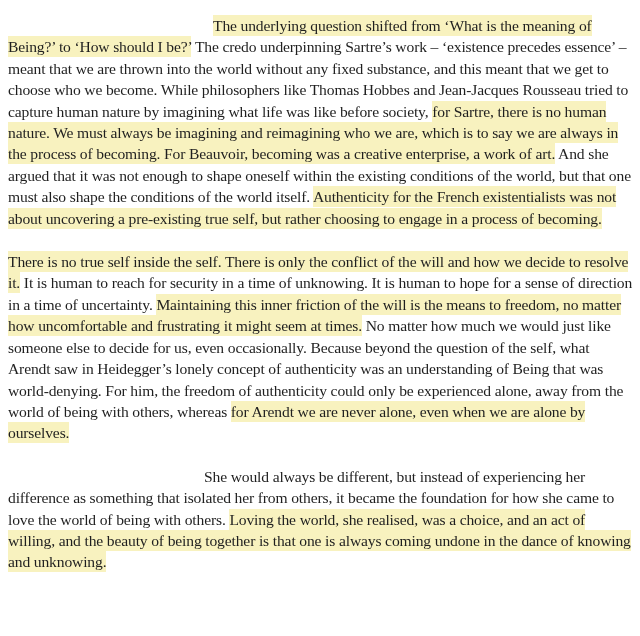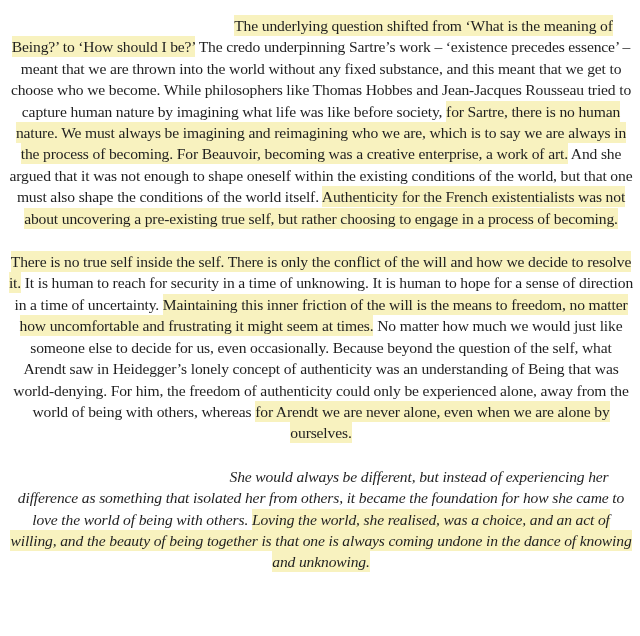--- a/index.html
+++ b/index.html
@@ -18,23 +18,23 @@
     width:640px;height:636px;
     padding:15px 6px 0 8px;
   }
   .para{
     margin:0 0 22px 0;
     font-family:"Liberation Serif", serif;
     font-size:15.6px;
     line-height:21.4px;
     letter-spacing:-0.15px;
     color:var(--text-color);
-    text-align:center;
+    text-align:left;
   }
-  .para:last-child{margin-bottom:12px;font-style:italic;}
+  .para:last-child{margin-bottom:12px;}
   mark.hl{
     background:var(--highlight-color);
     color:inherit;
     padding:2px 0;
   }
   span.plain{background:transparent;}
 </style>
 </head>
 <body>
 

